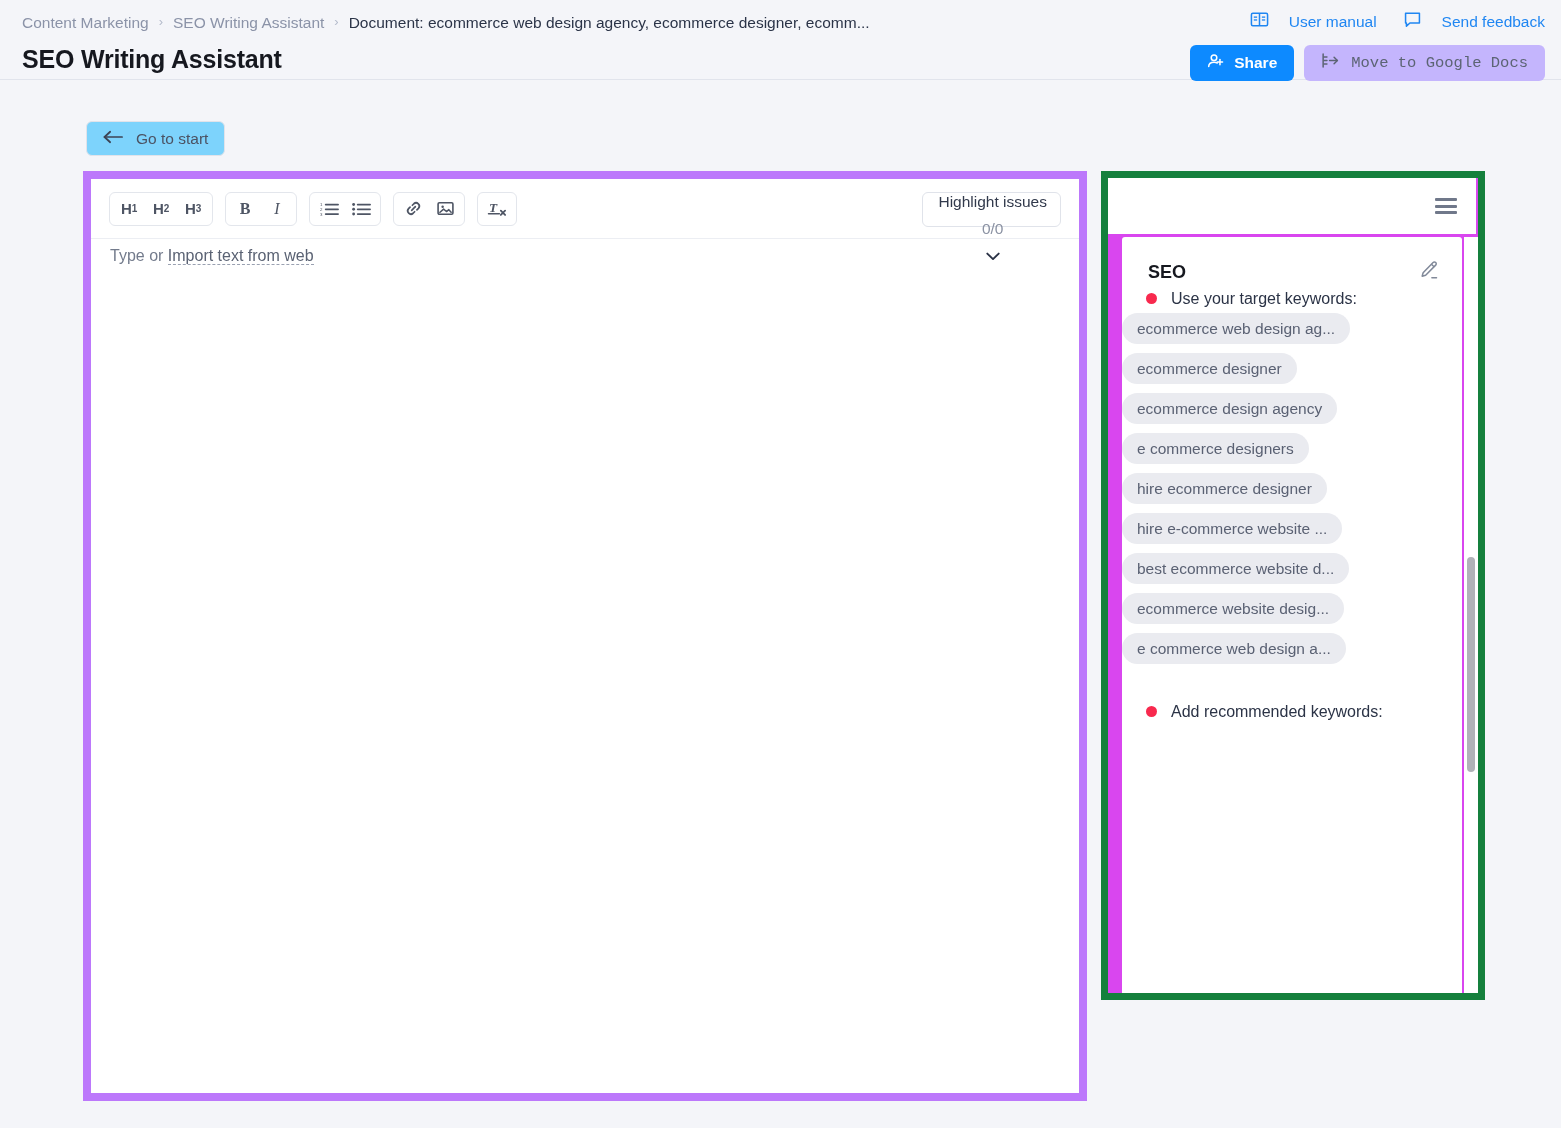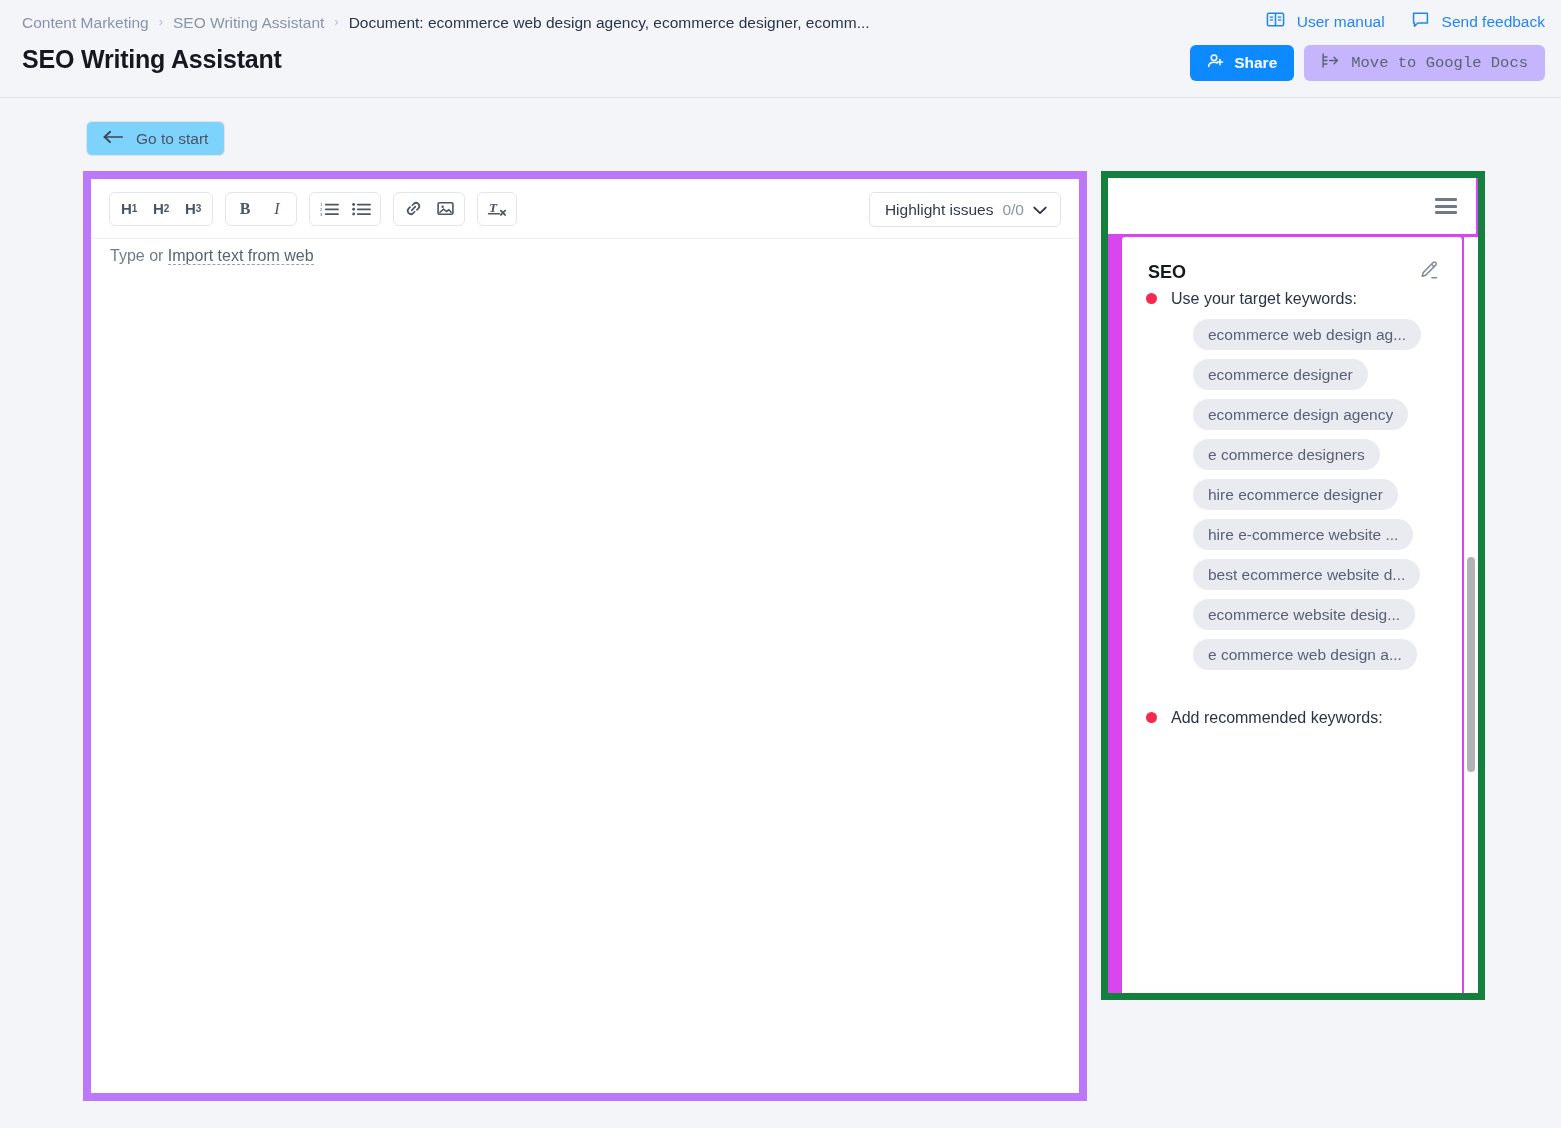--- a/index.html
+++ b/index.html
@@ -9,21 +9,21 @@
     background: #f4f5f9;
     font-family: "Liberation Sans", sans-serif;
     overflow: hidden;
   }
 
   
   .topbar {
     position: absolute;
     top: 0; left: 0;
     width: 1561px;
-    height: 98px;
+    height: 80px;
     background: #f4f5f9;
     border-bottom: 1px solid #e1e4ec;
   }
   .breadcrumb {
     position: absolute;
     top: 11px; left: 22px;
     display: flex;
     align-items: center;
     font-size: 15.5px;
     line-height: 24px;
@@ -49,21 +49,21 @@
   .top-links {
     position: absolute;
     top: 10px; right: 16px;
     display: flex;
     align-items: center;
     gap: 26px;
   }
   .top-link {
     display: flex;
     align-items: center;
-    gap: 12px;
+    gap: 20px;
     color: #1f86f2;
     font-size: 15.5px;
     cursor: pointer;
   }
   .top-buttons {
     position: absolute;
     top: 45px; right: 16px;
     display: flex;
     align-items: center;
     gap: 10px;
@@ -187,20 +187,21 @@
     display: flex;
     align-items: center;
     gap: 9px;
     height: 35px;
     padding: 0 13px 0 15px;
     border: 1px solid #e0e3ea;
     border-radius: 6px;
     background: #ffffff;
     cursor: pointer;
     font-size: 15.5px;
+    flex-direction: column;
   }
   .hi-label { color: #323a4c; }
   .hi-count { color: #8b92a3; }
 
   .editor-placeholder {
     position: absolute;
     top: 68px; left: 19px;
     font-size: 16px;
     color: #737b8c;
   }
@@ -272,23 +273,22 @@
     border-radius: 50%;
     background: #f8294e;
     margin-top: 7px;
   }
   .tip-text {
     font-size: 16px;
     line-height: 25px;
     color: #2b3346;
   }
   .chips {
-    padding-left: 71px;
     padding-right: 20px;
-    margin-top: 8px;
+    margin-top: 2px;
     display: flex;
     flex-wrap: wrap;
     gap: 9px;
     align-items: flex-end;
   }
   .chip {
     background: #eaebf0;
     color: #5a6173;
     border-radius: 40px;
     height: 31px;

